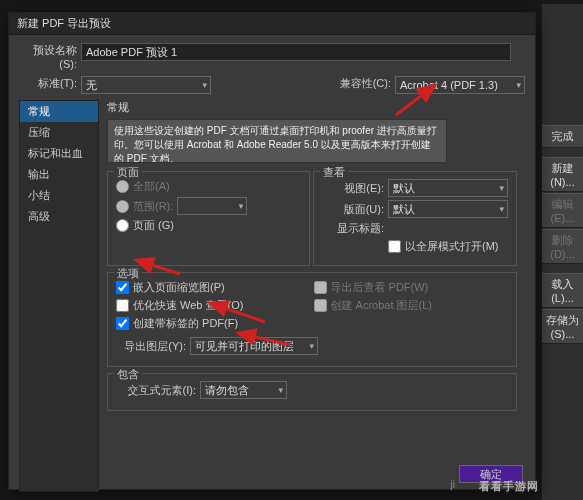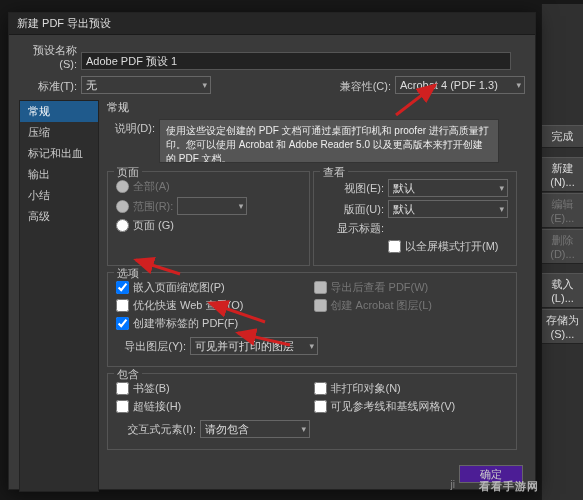--- a/index.html
+++ b/index.html
@@ -9,21 +9,21 @@
   position: absolute; top: 12px; left: 8px; width: 528px; height: 478px;
   background: #3a3a3a; border: 1px solid #222; box-shadow: 0 4px 20px rgba(0,0,0,0.6);
   font-size: 11px; color: #ccc;
 }
 .titlebar {
   background: #262626; height: 22px; padding: 4px 8px; color: #ddd;
   border-bottom: 1px solid #1a1a1a; display: flex; align-items: center;
 }
 .content { padding: 8px 10px; }
 
-.row { display: flex; align-items: flex-end; margin-bottom: 6px; }
+.row { display: flex; align-items: flex-start; margin-bottom: 6px; }
 .row-label { width: 58px; text-align: right; margin-right: 4px; }
 .input-field { background: #222; border: 1px solid #555; color: #ddd; height: 18px; padding: 1px 4px; font-size: 11px; }
 .dropdown { background: #3a3a3a; border: 1px solid #666; color: #ddd; height: 18px; padding: 1px 4px; font-size: 11px; position: relative; display: inline-flex; align-items: center; }
 .dropdown::after { content: "▾"; position: absolute; right: 3px; font-size: 9px; color: #aaa; }
 
 .body-area { display: flex; margin-top: 0; }
 .sidebar { width: 80px; background: #2d2d2d; border: 1px solid #222; height: 392px; }
 .sidebar-item { padding: 3px 8px; color: #ccc; cursor: pointer; }
 .sidebar-item.selected { background: #1f5a8c; color: #fff; }
 
@@ -118,21 +118,20 @@
         <div class="sidebar-item">压缩</div>
         <div class="sidebar-item">标记和出血</div>
         <div class="sidebar-item">输出</div>
         <div class="sidebar-item">小结</div>
         <div class="sidebar-item">高级</div>
       </div>
 
       <div class="main-panel">
         <div class="section-title">常规</div>
         <div class="desc-row">
-          <span class="desc-label">说明(D):</span>
           <div class="desc-box">使用这些设定创建的 PDF 文档可通过桌面打印机和 proofer 进行高质量打印。您可以使用 Acrobat 和 Adobe Reader 5.0 以及更高版本来打开创建的 PDF 文档。</div>
         </div>
 
         <div class="two-col">
 
           <div class="col fieldset">
             <span class="fieldset-title">页面</span>
             <div class="radio-row disabled">
               <input type="radio" disabled="" style="">
               <span>全部(A)</span>
@@ -198,45 +197,23 @@
             </div>
           </div>
           <div class="radio-row">
             <span class="inline-label" style="width:70px">导出图层(Y):</span>
             <span class="dropdown" style="width:128px">可见并可打印的图层</span>
           </div>
         </div>
 
         <div class="fieldset">
           <span class="fieldset-title">包含</span>
-          <div class="two-col">
-            <div class="col">
-              <div class="check-row">
-                  <input type="checkbox" style="">
-                  <span>书签(B)</span>
-                </div>
-              <div class="check-row">
-                  <input type="checkbox" style="">
-                  <span>超链接(H)</span>
-                </div>
-            </div>
-            <div class="col">
-              <div class="check-row">
-                  <input type="checkbox" style="">
-                  <span>非打印对象(N)</span>
-                </div>
-              <div class="check-row">
-                  <input type="checkbox" style="">
-                  <span>可见参考线和基线网格(V)</span>
-                </div>
-            </div>
-          </div>
           <div class="radio-row">
             <span style="width:80px;text-align:right;margin-right:4px">交互式元素(I):</span>
-            <span class="dropdown" style="width:110px">请勿包含</span>
+            <span class="dropdown" style="width:87px">请勿包含</span>
           </div>
         </div>
       </div>
     </div>
   </div>
 
   <div class="ok-btn">确定</div>
 </div>
 
 <svg class="arrow" style="left:0;top:0;width:583px;height:500px">

